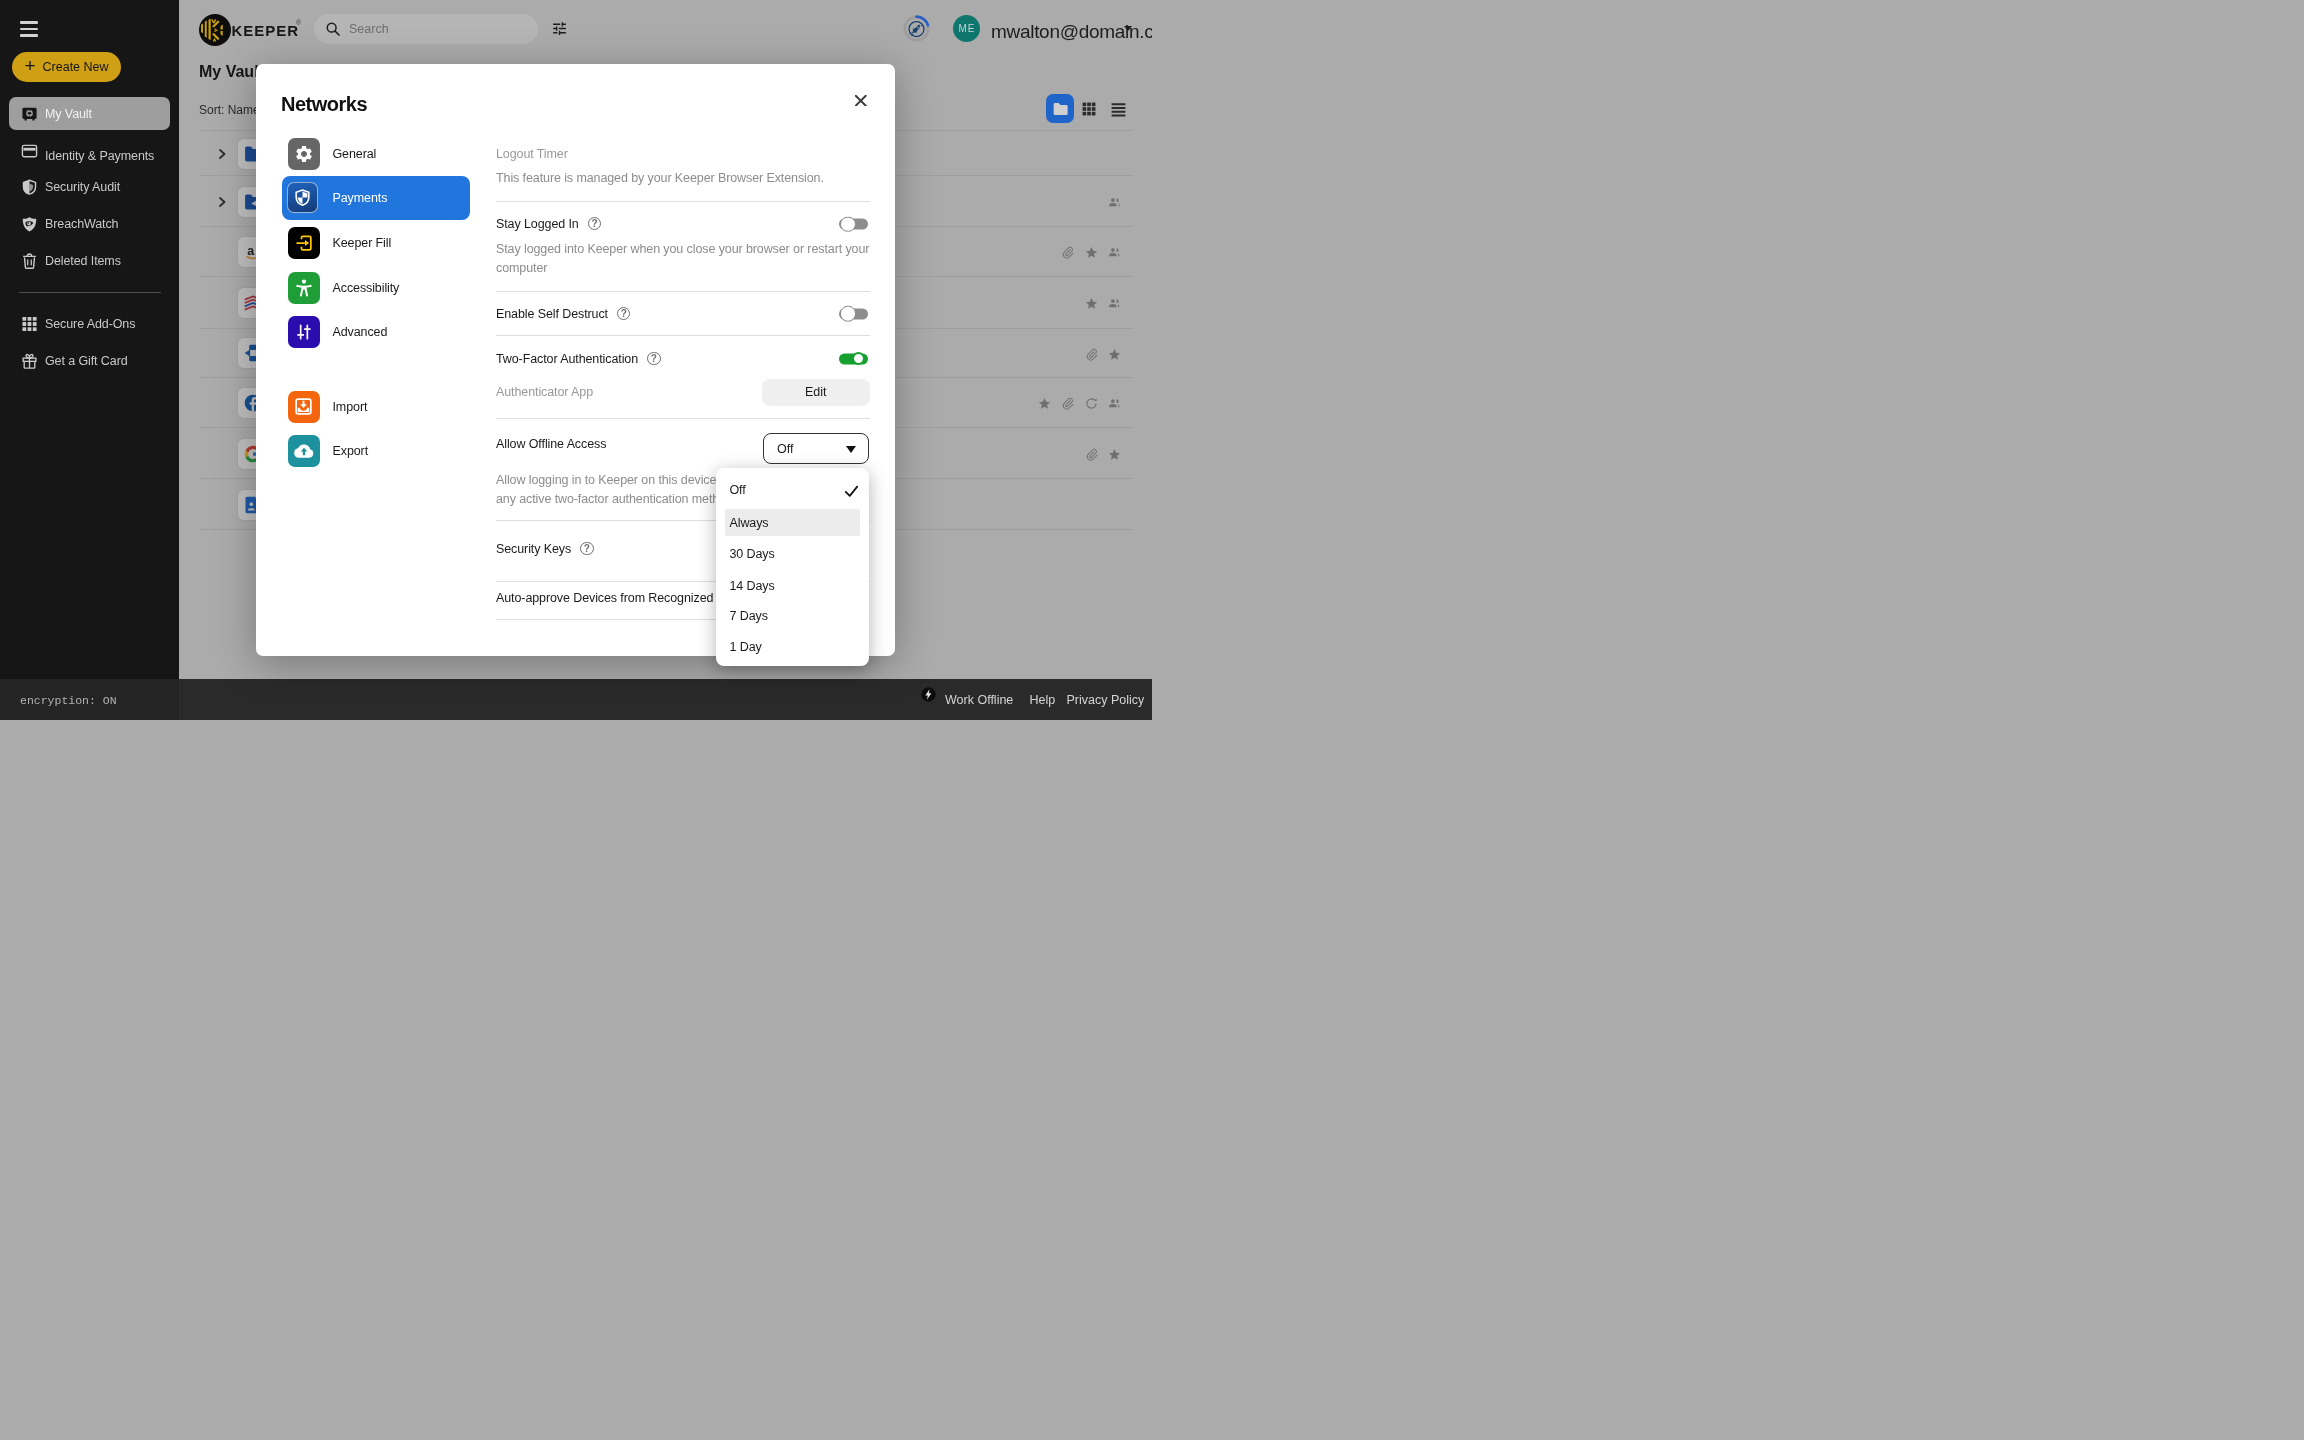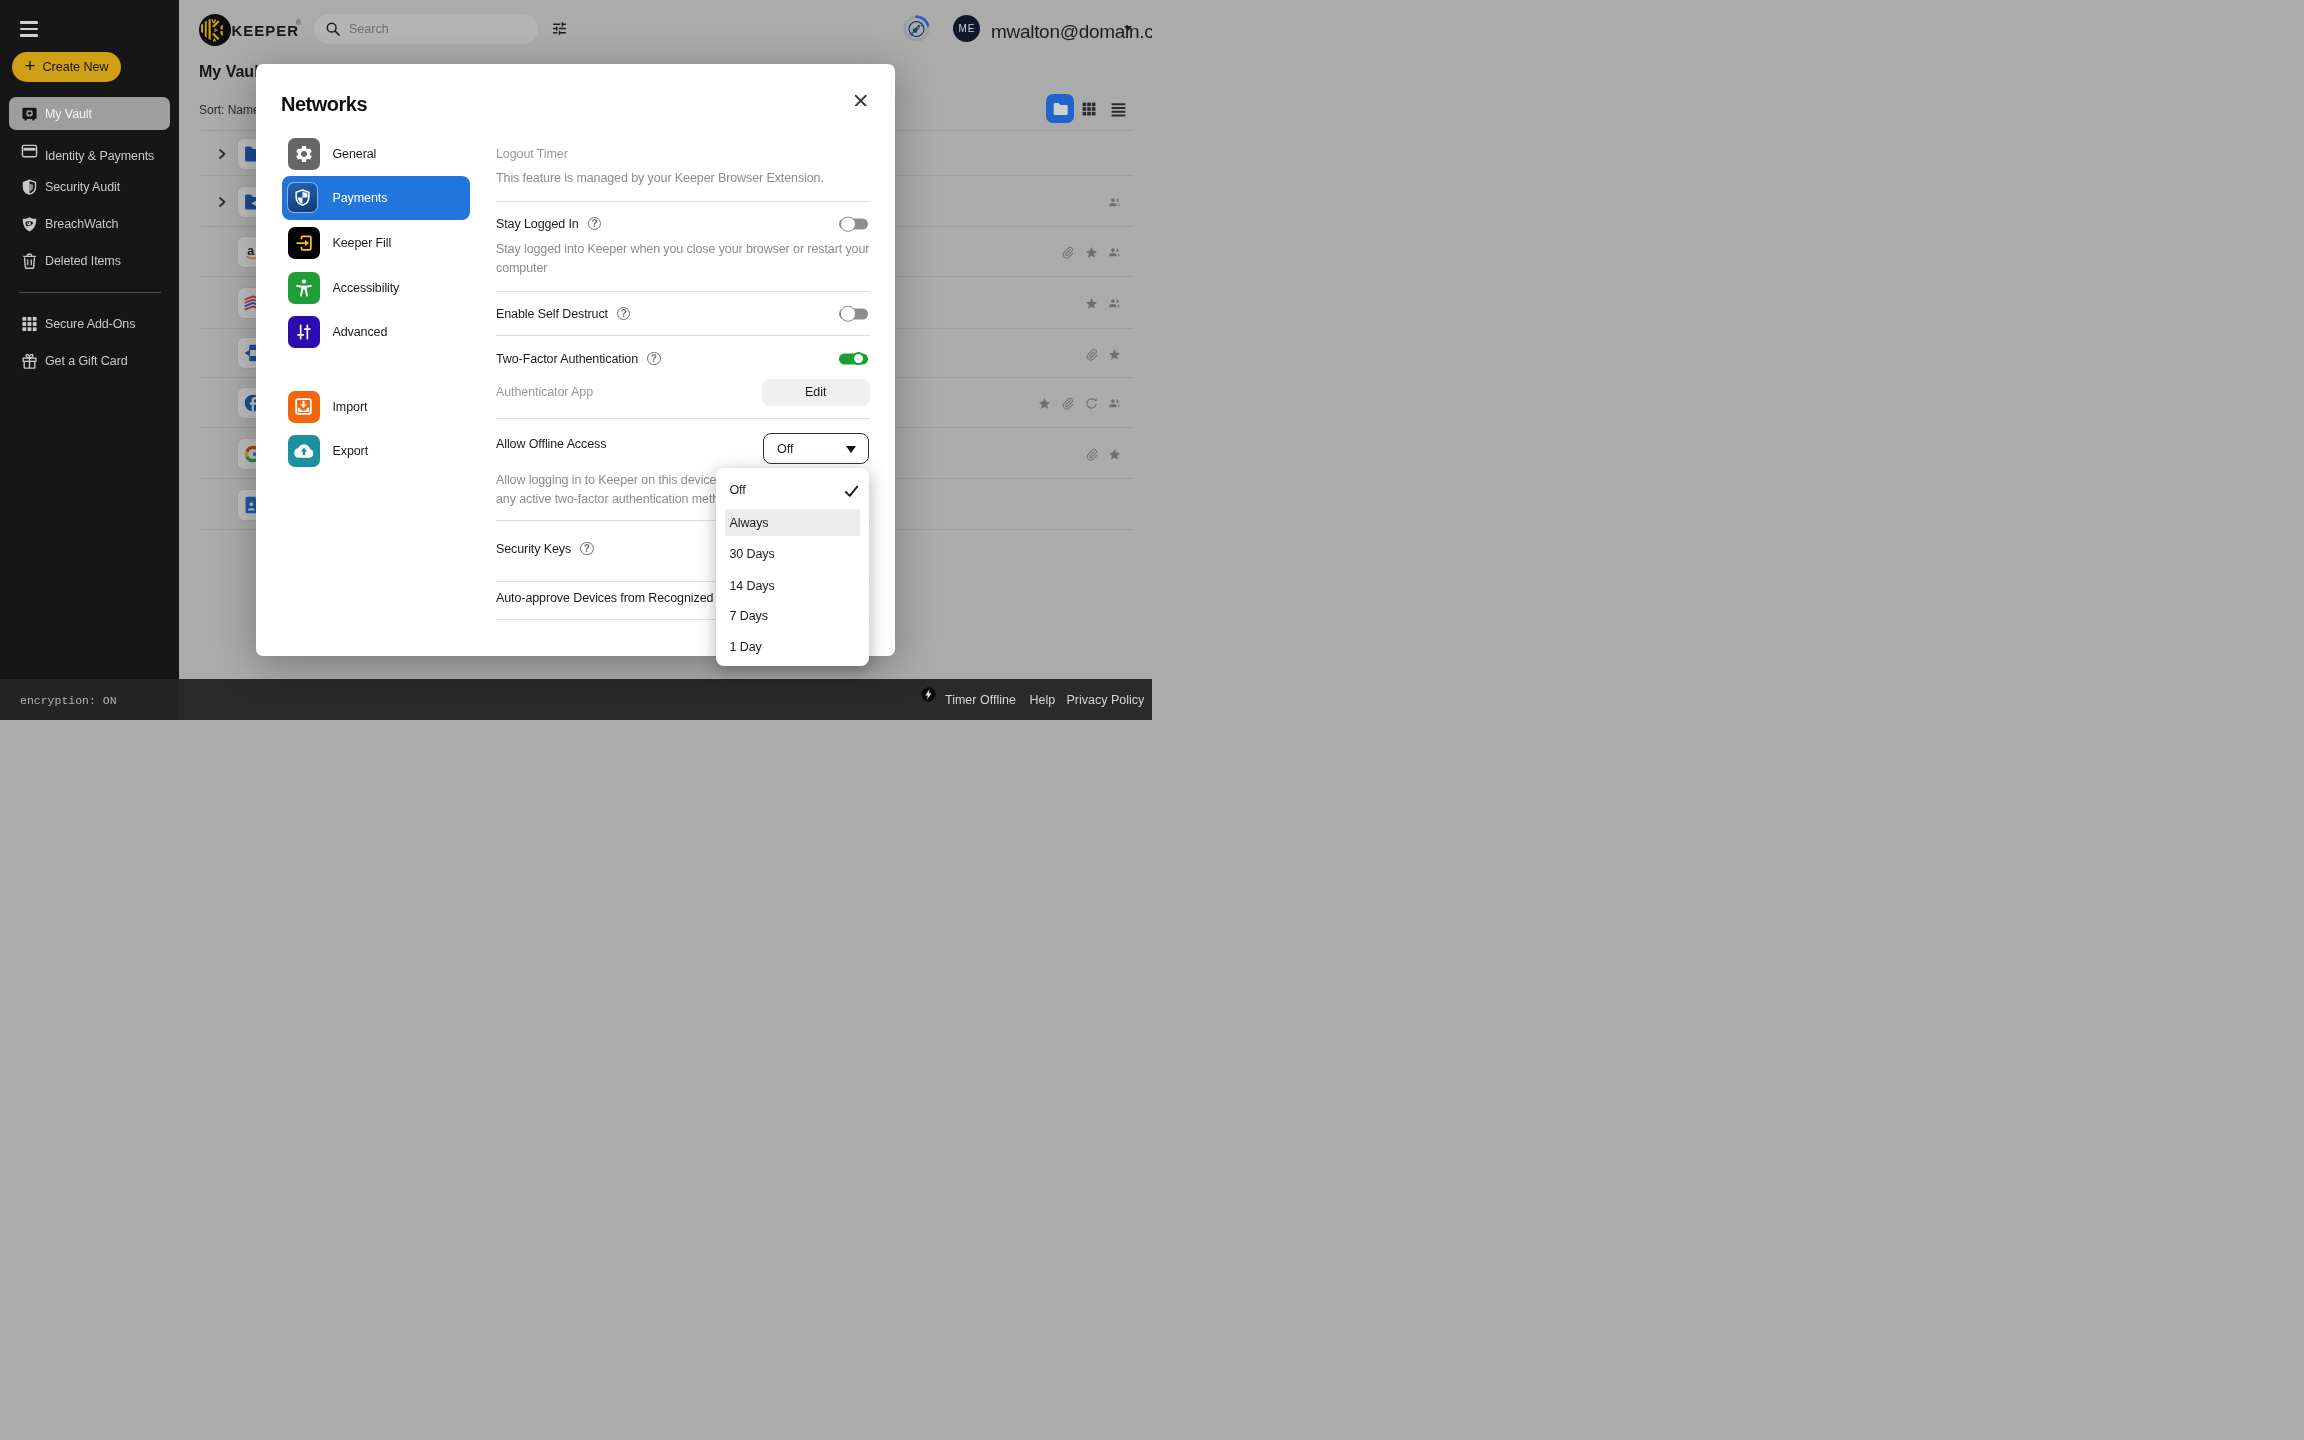--- a/index.html
+++ b/index.html
@@ -17,21 +17,21 @@
 #sbdivider{position:absolute;left:19px;top:292px;width:142px;height:1px;background:#4e4e4e}
 #encr{position:absolute;left:20px;top:694px;font-family:"Liberation Mono",monospace;font-size:11.5px;color:#b2b2b2;z-index:6}
 
 #logo{position:absolute;left:199px;top:14px;width:32px;height:32px}
 #kpwordmark{position:absolute;left:231.5px;top:22px;font-size:15px;font-weight:700;letter-spacing:1px;color:#171717}
 #kpreg{position:absolute;left:296px;top:19px;font-size:7px;color:#444}
 #searchpill{position:absolute;left:314px;top:14px;width:224px;height:30px;border-radius:15px;background:#b5b5b5}
 #searchpill .ph{position:absolute;left:35px;top:7.5px;font-size:12.5px;color:#6f6f6f}
 #tuneicon{position:absolute;left:551px;top:20px;width:17px;height:17px}
 #ring{position:absolute;left:903px;top:15px;width:27px;height:27px}
-#avatar{position:absolute;left:953px;top:15px;width:27px;height:27px;border-radius:50%;background:#0f172a;color:#ccd1d9;font-size:10px;display:flex;align-items:center;justify-content:center;letter-spacing:1px;padding-left:1px}
+#avatar{position:absolute;left:953px;top:15px;width:27px;height:27px;border-radius:50%;background:#0f766e;color:#ccd1d9;font-size:10px;display:flex;align-items:center;justify-content:center;letter-spacing:1px;padding-left:1px}
 #email{position:absolute;left:991px;top:21px;font-size:19px;color:#1d1d1d;letter-spacing:-.3px}
 #emailcaret{position:absolute;left:1123.5px;top:25.5px;width:0;height:0;border-left:4.5px solid transparent;border-right:4.5px solid transparent;border-top:5.5px solid #1d1d1d}
 #h1{position:absolute;left:199px;top:63px;font-size:16px;font-weight:700;color:#161616}
 #sortname{position:absolute;left:199px;top:103px;font-size:12px;color:#2a2a2a}
 .sep{position:absolute;left:199.5px;width:933px;height:1px;background:#9e9e9e}
 .tile{position:absolute;left:237px;width:32px;height:32px;border-radius:7px;background:#c0c0c0;border:.5px solid #a4a4a4;display:flex;align-items:center;justify-content:center}
 .chev{position:absolute;left:217px;width:10px;height:10px}
 .rowicons{position:absolute;height:13px;display:flex;gap:10.5px;align-items:center}
 .ric{width:13px;height:13px}
 #viewfolder{position:absolute;left:1045.5px;top:94px;width:28.5px;height:29px;border-radius:7px;background:#1f64c9;display:flex;align-items:center;justify-content:center}
@@ -366,21 +366,21 @@
   </div>
   <div id="sbfoot"></div>
   <div id="encr">encryption:&nbsp;ON</div>
 
   <div id="footer"></div>
   <div id="footR">
     <svg width="15" height="15" viewBox="0 0 24 24">
         <circle cx="12" cy="12" r="11.5" fill="#0c0c0c"></circle>
         <path fill="#e8e8e8" d="M13.5 3.5 L7 13.5 h4 l-1.5 7 L16.5 10 h-4 z"></path>
       </svg>
-    <span style="left:945px">Timer Offline</span>
+    <span style="left:945px">Work Offline</span>
     <span style="left:1029.5px">Help</span>
     <span style="left:1066.5px">Privacy Policy</span>
   </div>
 
   <div id="modal">
     <div id="mtitle">Networks</div>
     <svg id="mclose" viewBox="0 0 16 16">
         <path d="M1 1 L15 15 M15 1 L1 15" stroke="#3a3a3a" stroke-width="2.6" stroke-linecap="round"></path>
       </svg>
     <div id="navitems">

